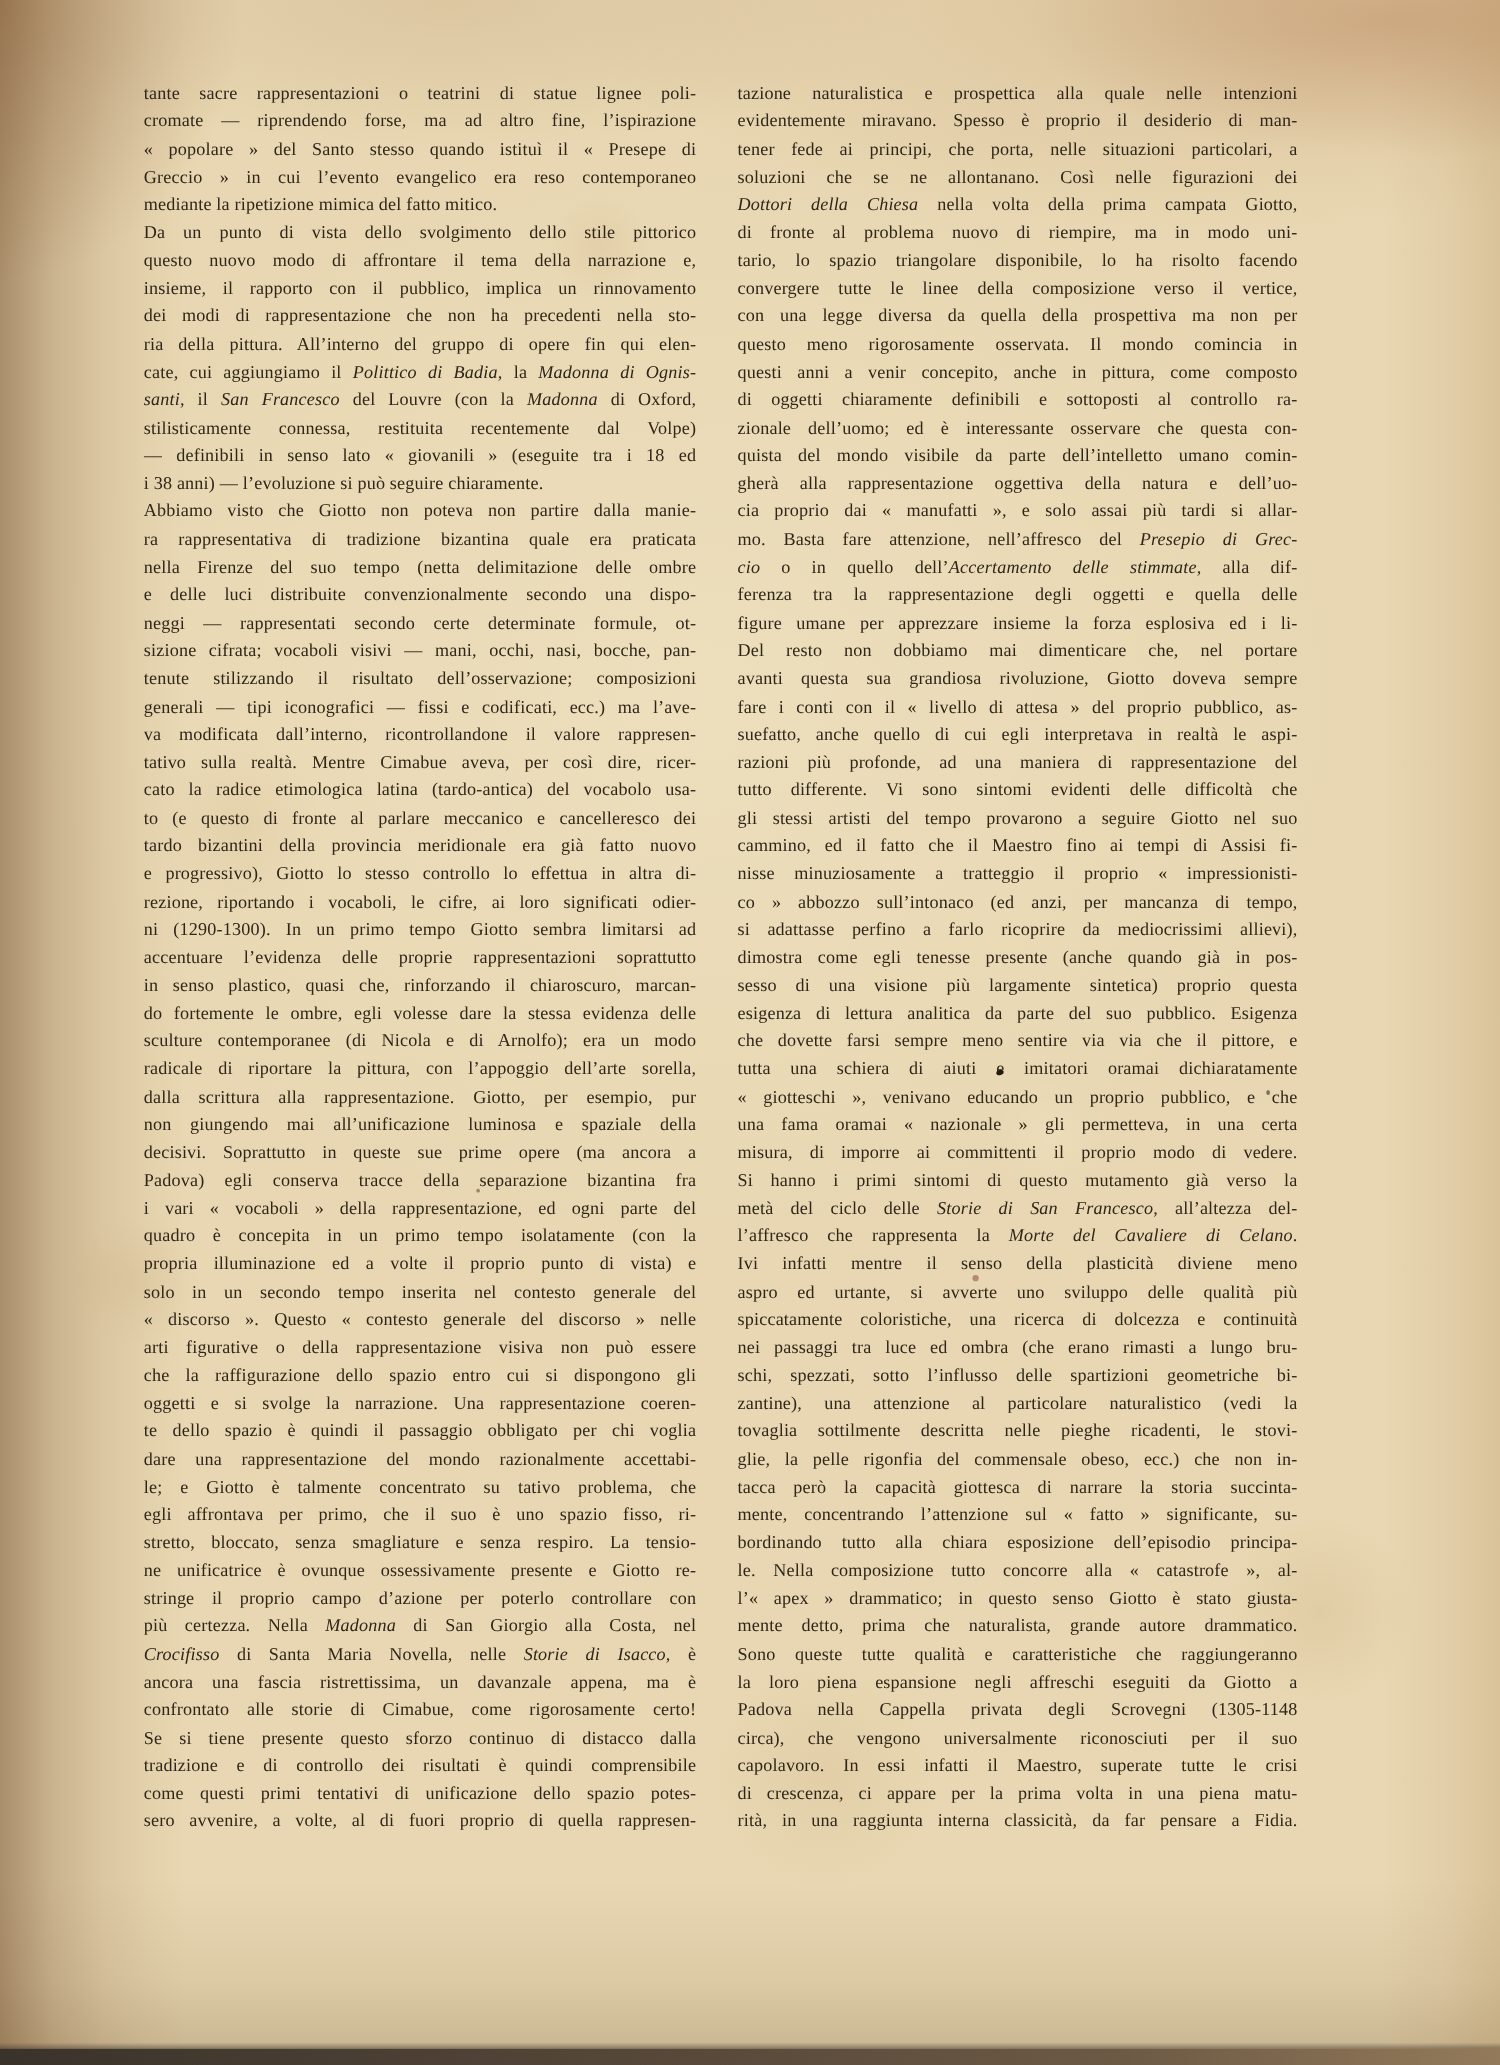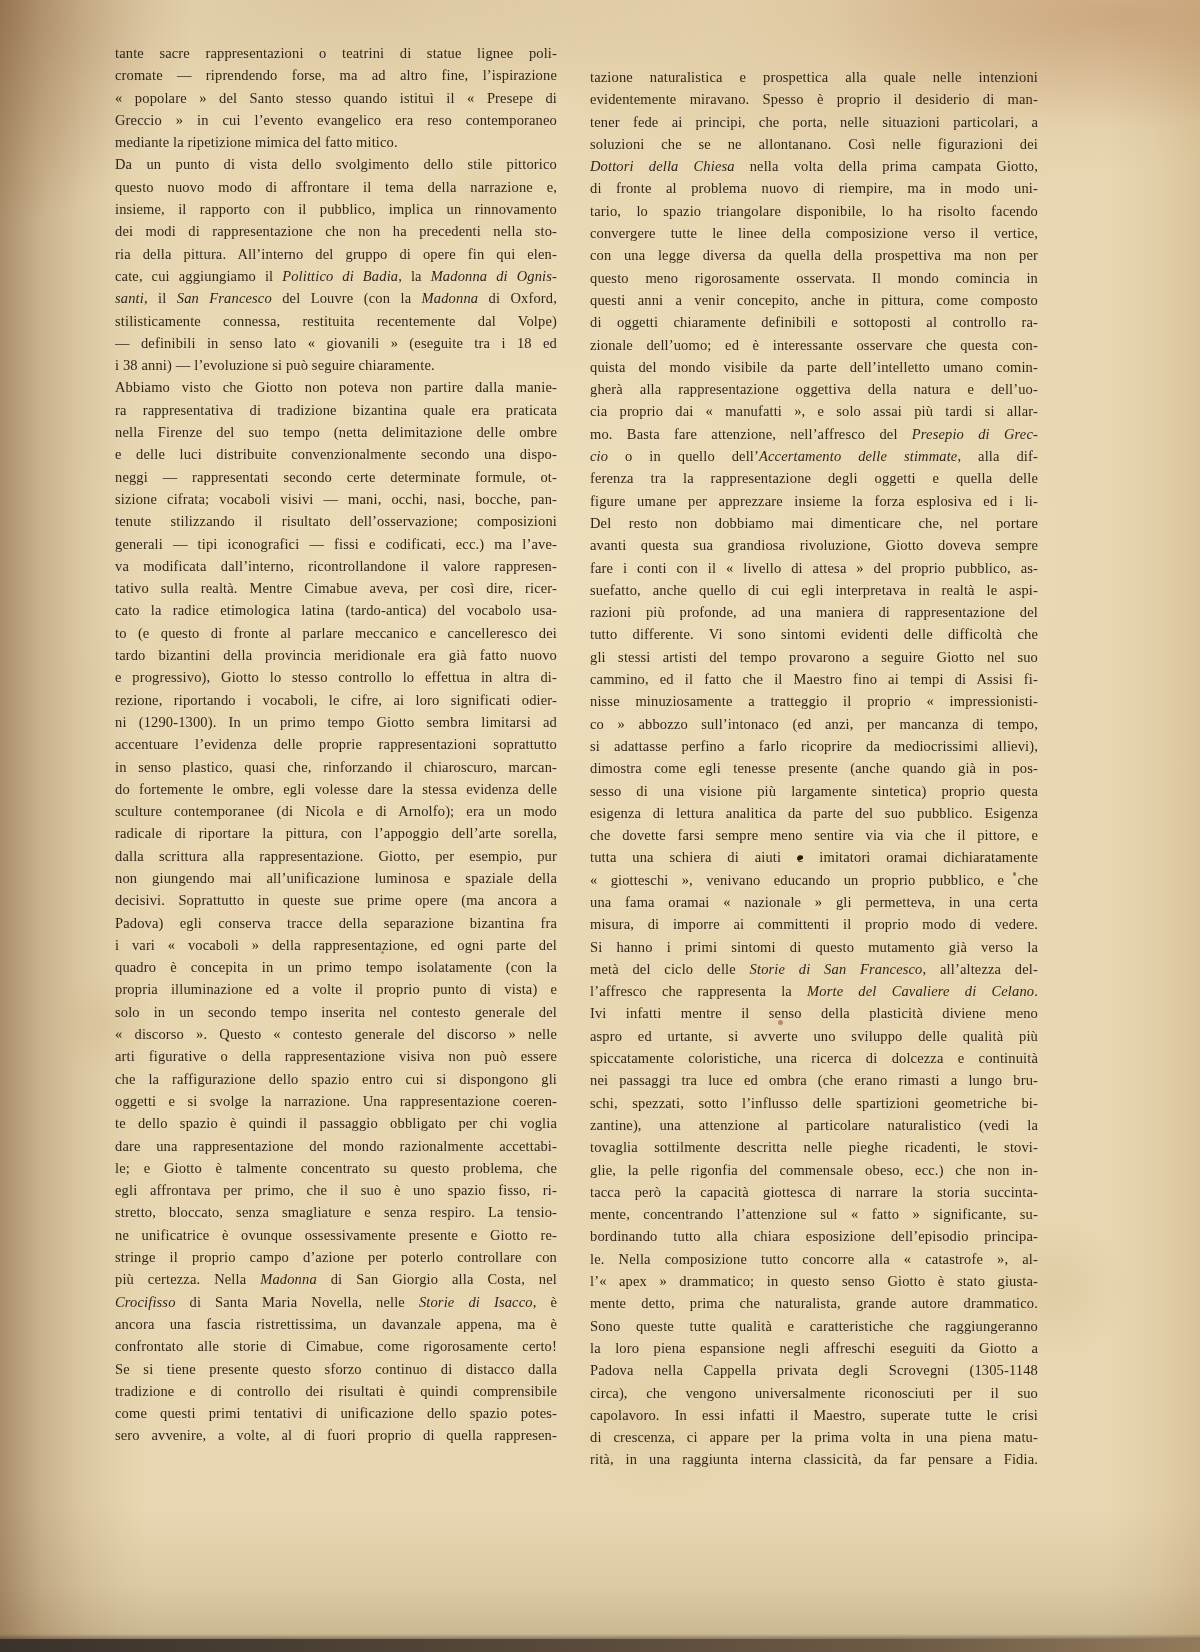--- a/index.html
+++ b/index.html
@@ -28,29 +28,29 @@
       radial-gradient(ellipse 760px 620px at 46% 34%, rgba(255,248,226,.22), transparent 70%),
       
       radial-gradient(circle 90px at 16% 40%, rgba(176,136,76,.10), transparent 75%),
       radial-gradient(circle 70px at 9% 62%, rgba(176,136,76,.12), transparent 75%),
       radial-gradient(circle 120px at 55% 86%, rgba(170,132,74,.10), transparent 75%),
       radial-gradient(circle 60px at 70% 55%, rgba(255,244,216,.18), transparent 75%),
       radial-gradient(circle 100px at 88% 78%, rgba(168,126,66,.12), transparent 75%),
       radial-gradient(circle 55px at 40% 12%, rgba(172,130,70,.10), transparent 75%);
   }
   .textblock{
-    position:absolute;top:42px;left:115px;
+    position:absolute;top:64px;left:115px;
     display:flex;
   }
   .col{
     width:442px;margin-right:33px;
     font-size:14.5px;color:var(--ink,#2f2619);
     letter-spacing:.01em;
   }
-  .col.col-r{width:448px;margin-right:0;margin-top:24px;}
+  .col.col-r{width:448px;margin-right:0;}
   .line{
     height:22.3px;line-height:22.3px;overflow:hidden;
     text-align:justify;text-align-last:justify;
     white-space:normal;
   }
   .line.pend{text-align-last:left;}
   .it{font-style:italic;font-family:Liberation Serif, serif;}
   
   .scan-edge{
     position:absolute;left:0;bottom:0;width:1200px;height:13px;
@@ -115,21 +115,21 @@
         <div class="line"><span>i vari « vocaboli » della rappresentazione, ed ogni parte del</span></div>
         <div class="line"><span>quadro è concepita in un primo tempo isolatamente (con la</span></div>
         <div class="line"><span>propria illuminazione ed a volte il proprio punto di vista) e</span></div>
         <div class="line"><span>solo in un secondo tempo inserita nel contesto generale del</span></div>
         <div class="line"><span>« discorso ». Questo « contesto generale del discorso » nelle</span></div>
         <div class="line"><span>arti figurative o della rappresentazione visiva non può essere</span></div>
         <div class="line"><span>che la raffigurazione dello spazio entro cui si dispongono gli</span></div>
         <div class="line"><span>oggetti e si svolge la narrazione. Una rappresentazione coeren-</span></div>
         <div class="line"><span>te dello spazio è quindi il passaggio obbligato per chi voglia</span></div>
         <div class="line"><span>dare una rappresentazione del mondo razionalmente accettabi-</span></div>
-        <div class="line"><span>le; e Giotto è talmente concentrato su questo problema, che</span></div>
+        <div class="line"><span>le; e Giotto è talmente concentrato su tativo problema, che</span></div>
         <div class="line"><span>egli affrontava per primo, che il suo è uno spazio fisso, ri-</span></div>
         <div class="line"><span>stretto, bloccato, senza smagliature e senza respiro. La tensio-</span></div>
         <div class="line"><span>ne unificatrice è ovunque ossessivamente presente e Giotto re-</span></div>
         <div class="line"><span>stringe il proprio campo d’azione per poterlo controllare con</span></div>
         <div class="line"><span>più certezza. Nella </span><span class="it">Madonna</span><span> di San Giorgio alla Costa, nel</span></div>
         <div class="line"><span class="it">Crocifisso</span><span> di Santa Maria Novella, nelle </span><span class="it">Storie di Isacco</span><span>, è</span></div>
         <div class="line"><span>ancora una fascia ristrettissima, un davanzale appena, ma è</span></div>
         <div class="line"><span>confrontato alle storie di Cimabue, come rigorosamente certo!</span></div>
         <div class="line"><span>Se si tiene presente questo sforzo continuo di distacco dalla</span></div>
         <div class="line"><span>tradizione e di controllo dei risultati è quindi comprensibile</span></div>

